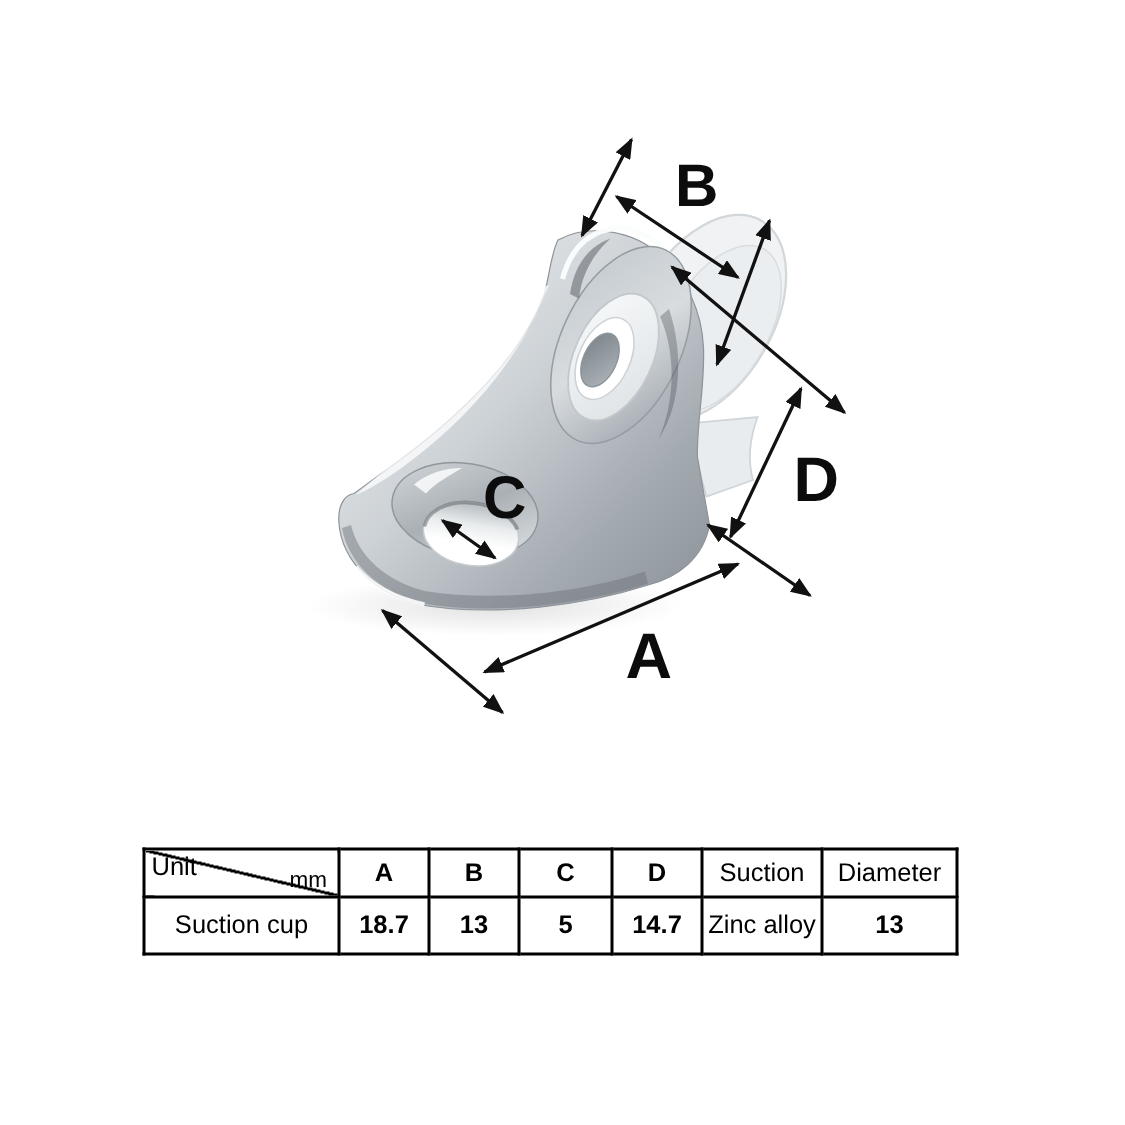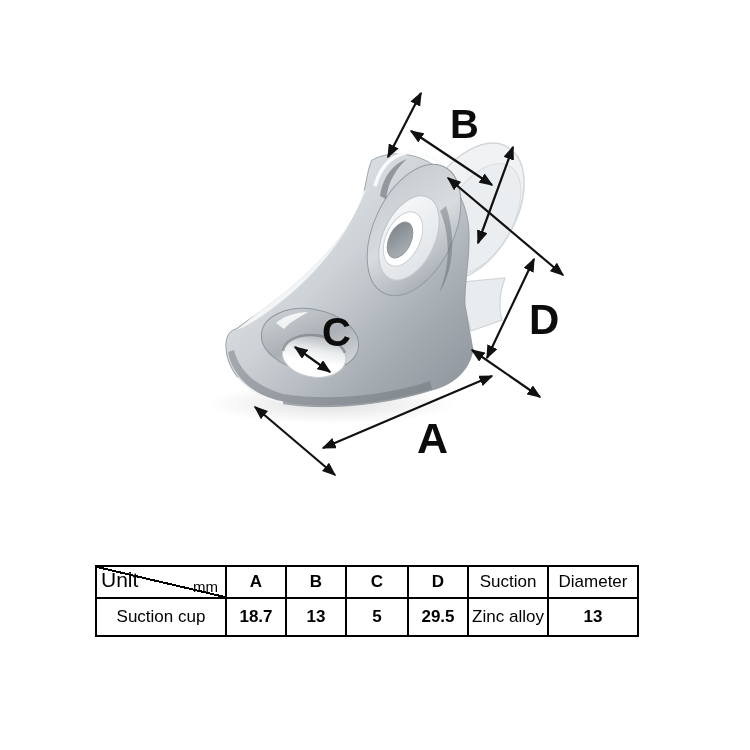--- a/index.html
+++ b/index.html
@@ -32,21 +32,21 @@
   .col-letter{font-weight:bold;font-size:17px;}
   .num{font-weight:bold;font-size:18px;border-radius:11px;}
   .row-header{font-size:18px;}
   .unit-cell{
     position:relative;
     background:linear-gradient(to top right,
       transparent 0,transparent calc(50% - 1px),
       #000 calc(50% - 1px),#000 calc(50% + 1px),
       transparent calc(50% + 1px),transparent 100%);
   }
-  .unit-label{position:absolute;left:4px;top:1px;font-size:21px;}
+  .unit-label{position:absolute;left:4px;top:1px;font-size:17px;}
   .unit-value{position:absolute;right:7px;bottom:2px;font-size:15px;margin-top:31px;}
 </style>
 </head>
 <body>
 
 <div class="canvas">
 
   <div class="figure">
     <svg width="750" height="560" viewBox="0 0 750 560">
       <defs>
@@ -177,19 +177,19 @@
       <td class="col-letter">C</td>
       <td class="col-letter">D</td>
       <td>Suction</td>
       <td>Diameter</td>
     </tr>
     <tr class="val">
       <td class="row-header">Suction cup</td>
       <td class="num">18.7</td>
       <td class="num">13</td>
       <td class="num">5</td>
-      <td class="num">29.5</td>
+      <td class="num">14.7</td>
       <td>Zinc alloy</td>
       <td class="num">13</td>
     </tr>
   </tbody>
     </table>
 </div>
 
 </body></html>

